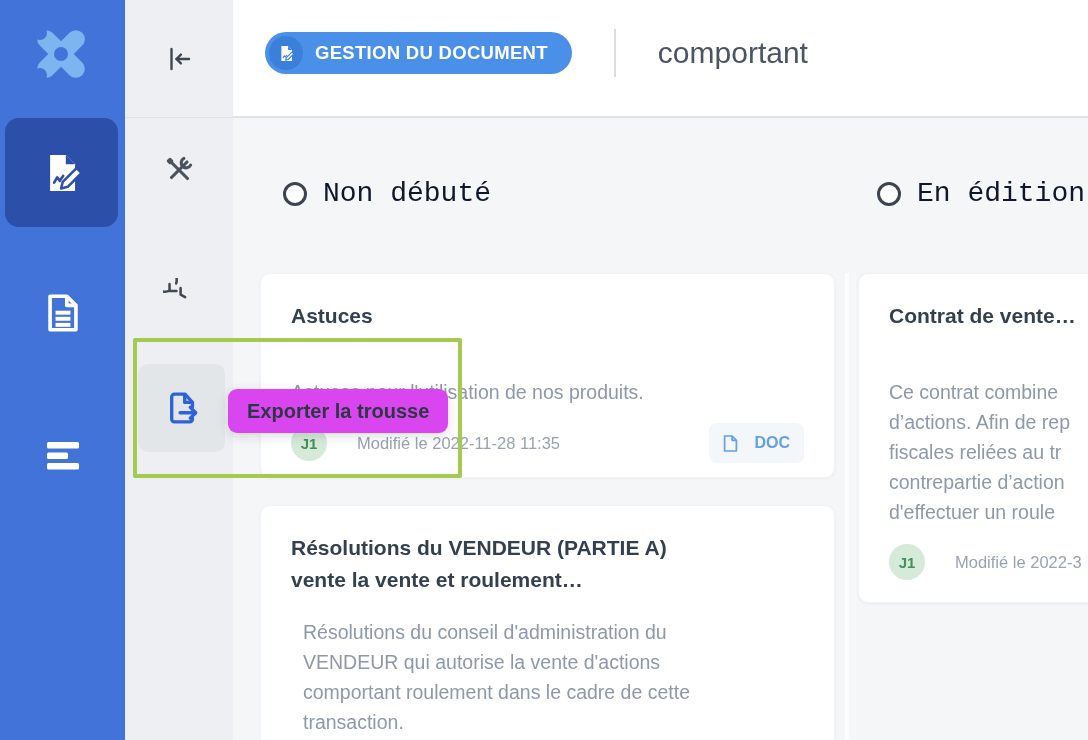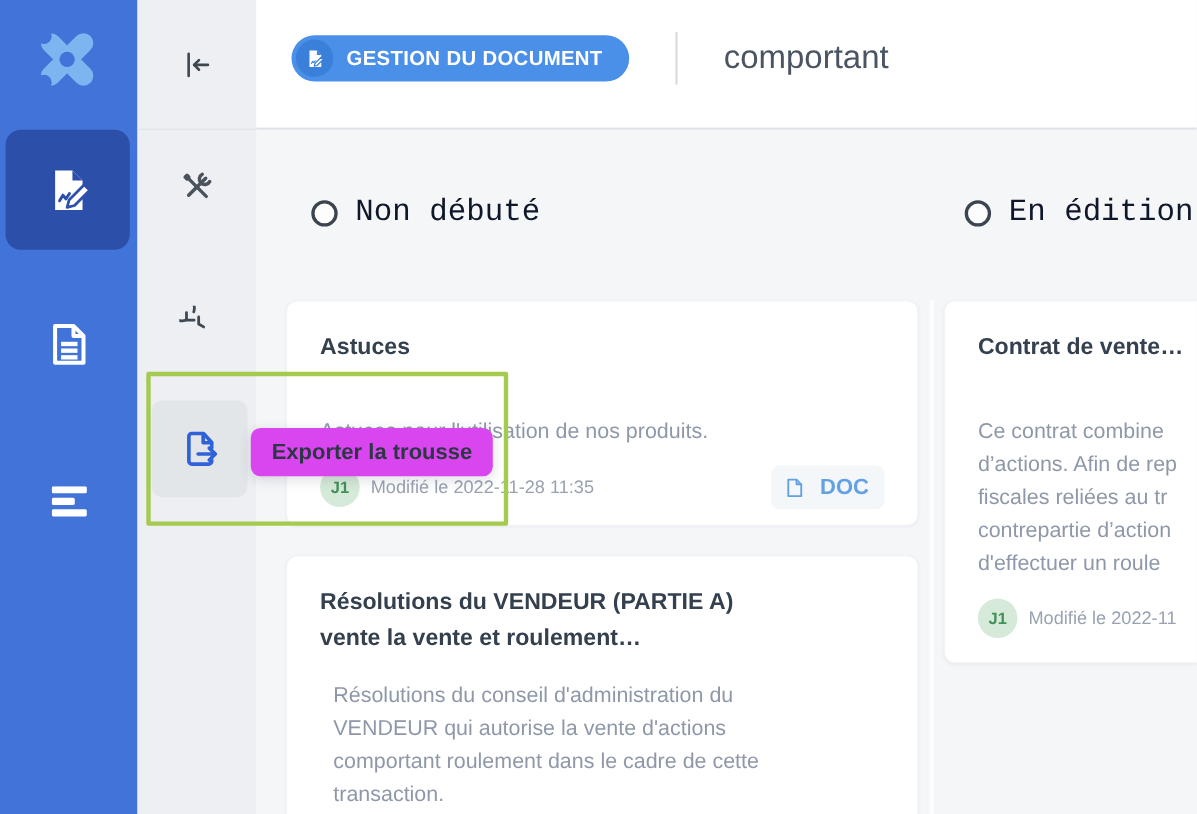--- a/index.html
+++ b/index.html
@@ -50,23 +50,23 @@
   .card.k2 { left:27px; top:387px; height:335px; }
   .card.k3 { left:625px; top:155px; height:330px; }
   .card-title { font-size:21px; font-weight:bold; color:#35404f; line-height:32px; white-space:pre-line; }
   .card-desc { font-size:19.5px; color:#8e98a8; line-height:30px; white-space:pre-line; }
   .gap-lg { margin-top:45px; }
   .gap-sm { margin-top:21px;margin-left:12px; }
   .card-footer { position:absolute; left:30px; right:30px; bottom:14px; height:40px; display:flex; align-items:center; }
   .card-footer.f-low { bottom:20px; }
   .avatar { width:36px; height:36px; border-radius:50%; background:#d6ead9; color:#43905a;
             font-size:15px; font-weight:bold; display:flex; align-items:center; justify-content:center; }
-  .meta { margin-left:10px; font-size:16.5px; color:#99a2b1; white-space:nowrap; }
+  .meta { margin-left:30px; font-size:16.5px; color:#99a2b1; white-space:nowrap; }
   .file-badge { margin-left:auto; height:40px; padding:0 14px; border-radius:8px; background:#f4f7fa;
-                color:#64a0e4; font-size:20px; font-weight:600; display:flex; align-items:center; gap:16px; }
+                color:#64a0e4; font-size:16px; font-weight:600; display:flex; align-items:center; gap:16px; }
 
   
   .tooltip { position:absolute; left:228px; top:389px; height:44px; z-index:60; background:#d946ef;
              border-radius:9px; box-shadow:0 3px 12px rgba(25,35,60,.16); padding:0 19px;
              display:flex; align-items:center; font-size:20px; color:#2c3743; white-space:nowrap;font-weight:bold; }
   .green-box { position:absolute; left:133px; top:338px; width:329px; height:140px; z-index:70;
                border:4px solid #a4ca50; border-radius:2px; pointer-events:none; }
 </style>
 </head>
 <body>
@@ -217,21 +217,21 @@
 
     <article class="card k3">
       <h3 class="card-title">Contrat de vente…</h3>
       <p class="card-desc gap-lg">Ce contrat combine
 d’actions. Afin de rep
 fiscales reliées au tr
 contrepartie d’action
 d'effectuer un roule</p>
       <div class="card-footer f-low">
         <span class="avatar">J1</span>
-        <span class="meta">Modifié le 2022-11</span>
+        <span class="meta">Modifié le 2022-3</span>
       </div>
     </article>
   </main>
 
   <div class="tooltip">
     <span>Exporter la trousse</span>
   </div>
   <div class="green-box"></div>
 
 </div>

